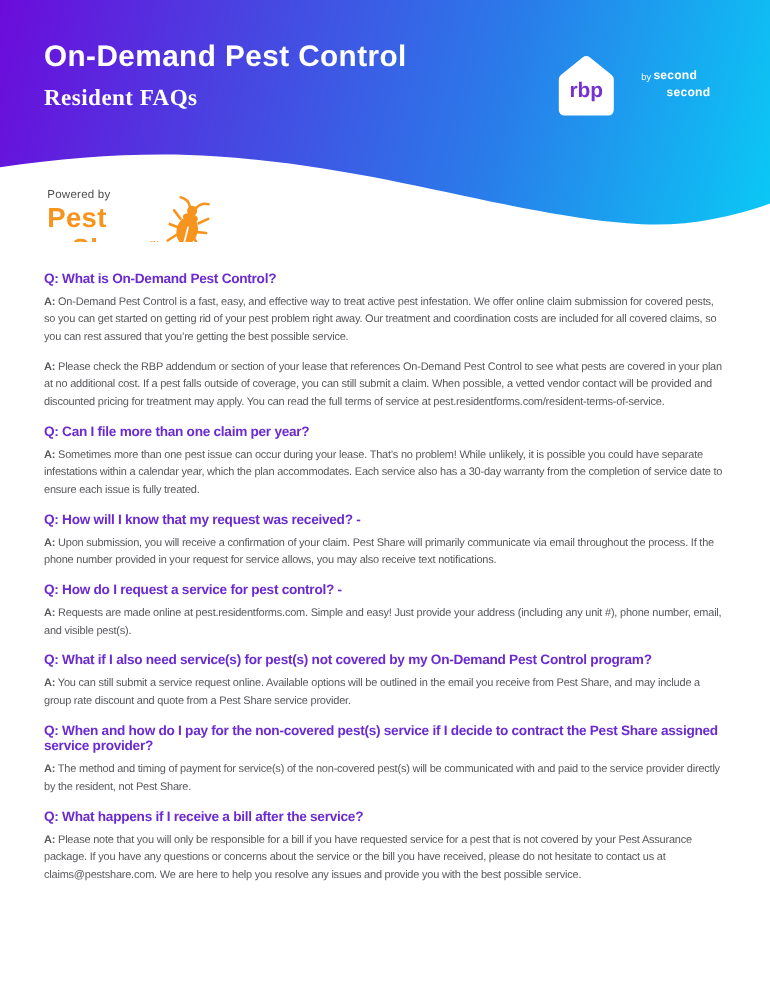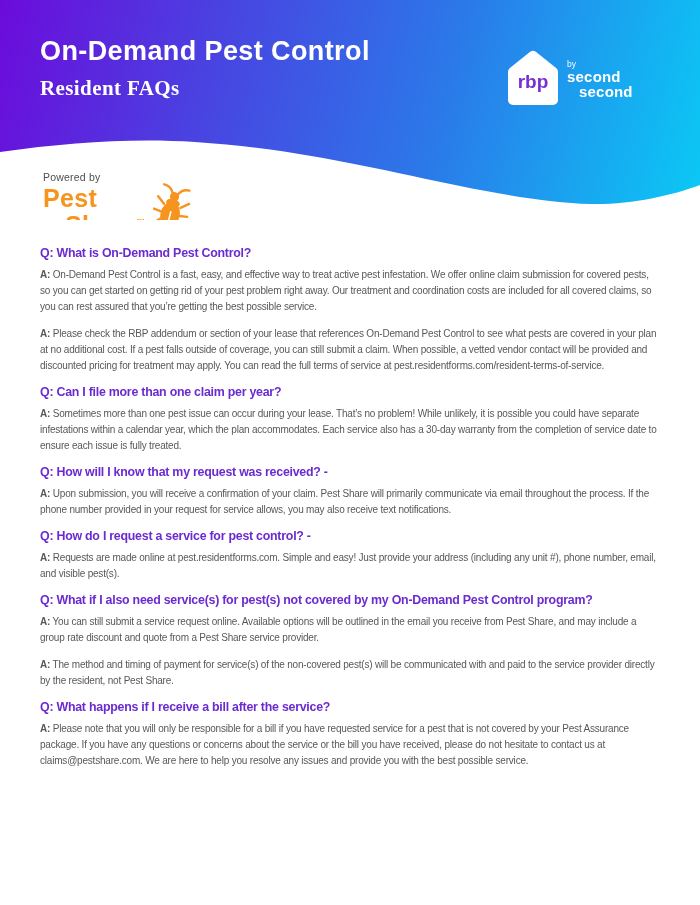--- a/index.html
+++ b/index.html
@@ -12,28 +12,28 @@
   .header {
     position:relative; height:220px; overflow:hidden;
     background:linear-gradient(104deg,#6C0BDB 0%,#4943E1 30%,#2B79E9 62%,#0ACAF5 100%);
   }
   .wave { position:absolute; left:0; bottom:0; width:700px; height:80px; display:block; }
   .title-block { position:absolute; left:40px; top:33px; color:#ffffff; }
   .title-line1 { font-size:27px; font-weight:700; letter-spacing:0.4px; line-height:37px; }
   .title-line2 { font-size:21px; font-weight:700; letter-spacing:0.4px; line-height:37px;font-family:Liberation Serif, serif; }
   .rbp-lockup { position:absolute; left:503px; top:47px; display:flex; align-items:center; }
   .rbp-badge { display:block; }
-  .byline { display:flex; color:#ffffff; margin-left:4px; margin-top:-6px;flex-direction:column; }
+  .byline { display:flex; color:#ffffff; margin-left:20px; margin-top:-6px; }
   .byline .by { font-size:8.5px; margin-top:3px; margin-right:2px; opacity:.95; }
-  .sn { font-weight:700; font-size:15px; line-height:15px; letter-spacing:0.2px; }
+  .sn { font-weight:700; font-size:11px; line-height:15px; letter-spacing:0.2px; }
   .sn .sn2 { margin-left:12px; }
   
   .pestshare-logo { position:absolute; left:43px; top:171px; }
   .powered-by { font-size:10.5px; color:#4E4E50; letter-spacing:0.2px; }
-  .ps-row { display:flex; align-items:flex-end; margin-top:3px; }
+  .ps-row { display:flex; align-items:center; margin-top:3px; }
   .ps-line1, .ps-line2 { font-size:25px; font-weight:700; color:#F7941E; line-height:24px; letter-spacing:0.3px; }
   .ps-line2 { margin-left:22px; }
   .tm { font-size:9px; vertical-align:super; }
   .bug-wrap { margin-left:8px; margin-top:-11px; transform:rotate(14deg); }
   
   .content { padding:26px 40px 0 40px; }
   .faq-item { margin-bottom:11px; }
   .question {
     color:#6B2BD1; font-size:12.4px; font-weight:700;
     letter-spacing:-0.25px; line-height:14px; margin:0 0 7px 0;
@@ -128,20 +128,21 @@
     <h2 class="question">Q: How do I request a service for pest control? -</h2>
     <p class="answer"><b class="a-prefix">A:</b> <span class="a-text">Requests are made online at pest.residentforms.com. Simple and easy! Just provide your address (including any unit #), phone number, email, and visible pest(s).</span></p>
   </section>
 
   <section class="faq-item">
     <h2 class="question">Q: What if I also need service(s) for pest(s) not covered by my On-Demand Pest Control program?</h2>
     <p class="answer"><b class="a-prefix">A:</b> <span class="a-text">You can still submit a service request online. Available options will be outlined in the email you receive from Pest Share, and may include a group rate discount and quote from a Pest Share service provider.</span></p>
   </section>
 
   <section class="faq-item">
+    <h2 class="question">Q: When and how do I pay for the non-covered pest(s) service if I decide to contract the Pest Share assigned service provider?</h2>
     <p class="answer"><b class="a-prefix">A:</b> <span class="a-text">The method and timing of payment for service(s) of the non-covered pest(s) will be communicated with and paid to the service provider directly by the resident, not Pest Share.</span></p>
   </section>
 
   <section class="faq-item">
     <h2 class="question">Q: What happens if I receive a bill after the service?</h2>
     <p class="answer"><b class="a-prefix">A:</b> <span class="a-text">Please note that you will only be responsible for a bill if you have requested service for a pest that is not covered by your Pest Assurance package. If you have any questions or concerns about the service or the bill you have received, please do not hesitate to contact us at claims@pestshare.com. We are here to help you resolve any issues and provide you with the best possible service.</span></p>
   </section>
 </div>
   </main>
 

